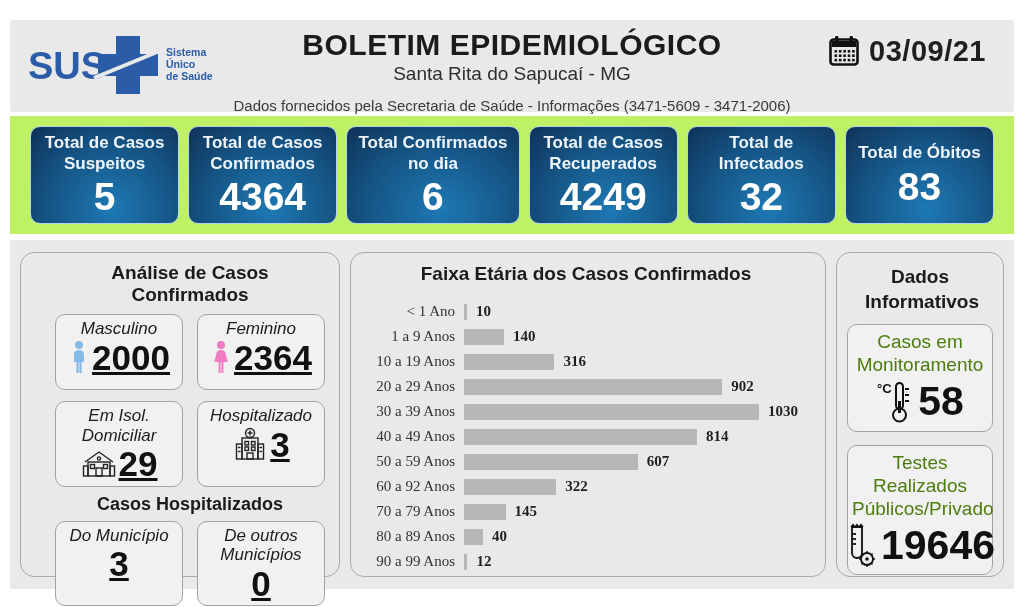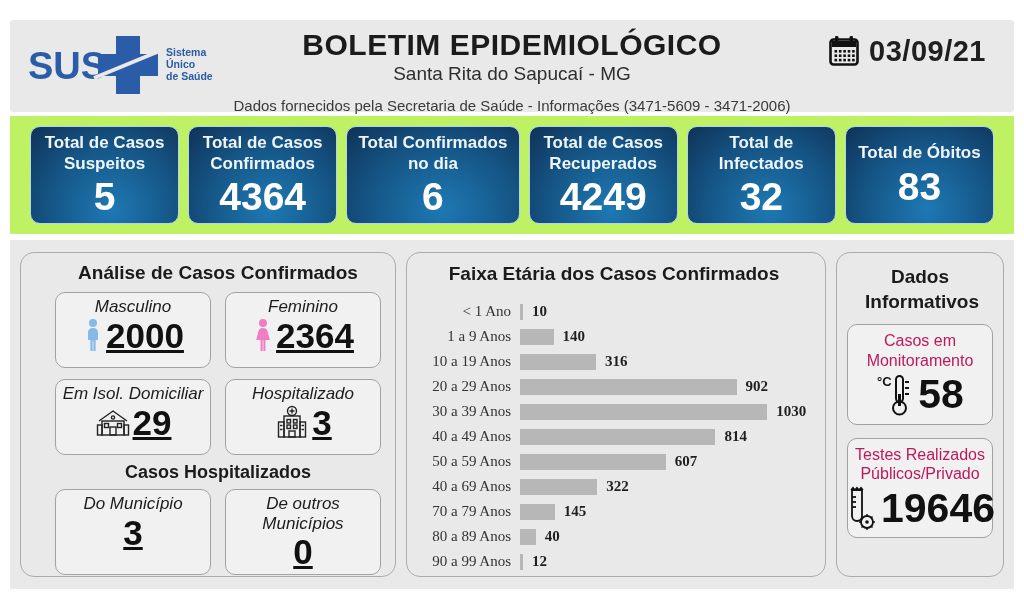--- a/index.html
+++ b/index.html
@@ -69,21 +69,21 @@
     height: 349px;
   }
   .panel {
     border: 1px solid #ababab;
     border-radius: 14px;
     padding: 6px 12px;
   }
   .panel-title { font-size: 19px; font-weight: bold; text-align: center; color: #1b1b1b; }
 
   
-  .panel-left { width: 376px; flex: none; padding-left: 32px; }
+  .panel-left { width: 320px; flex: none; padding-left: 32px; }
   .panel-left .panel-title { margin: 3px 0 8px 0; }
   .cards-grid { display: grid; grid-template-columns: 1fr 1fr; gap: 11px 14px; padding: 0 2px; }
   .mini-card {
     background: #f1f1f1;
     border: 1px solid #a2a2a2;
     border-radius: 10px;
     text-align: center;
     padding: 4px 4px 2px 4px;
     min-height: 76px;
   }
@@ -105,21 +105,21 @@
   .panel-right { width: 168px; flex: none; padding: 6px 10px; }
   .panel-right .panel-title { margin: 6px 18px 10px 18px; line-height: 1.3; }
   .info-card {
     background: #f1f1f1;
     border: 1px solid #a2a2a2;
     border-radius: 10px;
     text-align: center;
     padding: 6px 4px;
     margin-bottom: 13px;
   }
-  .info-label { font-size: 16px; color: #be185d; line-height: 1.2; }
+  .info-label { font-size: 19px; color: #4d7c0f; line-height: 1.2; }
   .info-value-row { display: flex; align-items: center; justify-content: center; gap: 2px; margin-top: 2px; }
   .info-value { font-size: 41px; font-weight: 600; color: #111; line-height: 1.05; }
 
   .icon { display: inline-flex; flex: none; }
 </style>
 </head>
 <body>
 
 <div class="page">
 
@@ -333,21 +333,21 @@
             </span>
         </div>
         <div class="chart-row">
           <span class="chart-cat">50 a 59 Anos</span>
           <span class="chart-track">
               <span class="chart-bar" style="width: 50.09%; background: rgb(183, 183, 183);"></span>
               <span class="chart-val">607</span>
             </span>
         </div>
         <div class="chart-row">
-          <span class="chart-cat">40 a 69 Anos</span>
+          <span class="chart-cat">60 a 92 Anos</span>
           <span class="chart-track">
               <span class="chart-bar" style="width: 26.57%; background: rgb(183, 183, 183);"></span>
               <span class="chart-val">322</span>
             </span>
         </div>
         <div class="chart-row">
           <span class="chart-cat">70 a 79 Anos</span>
           <span class="chart-track">
               <span class="chart-bar" style="width: 11.97%; background: rgb(183, 183, 183);"></span>
               <span class="chart-val">145</span>

